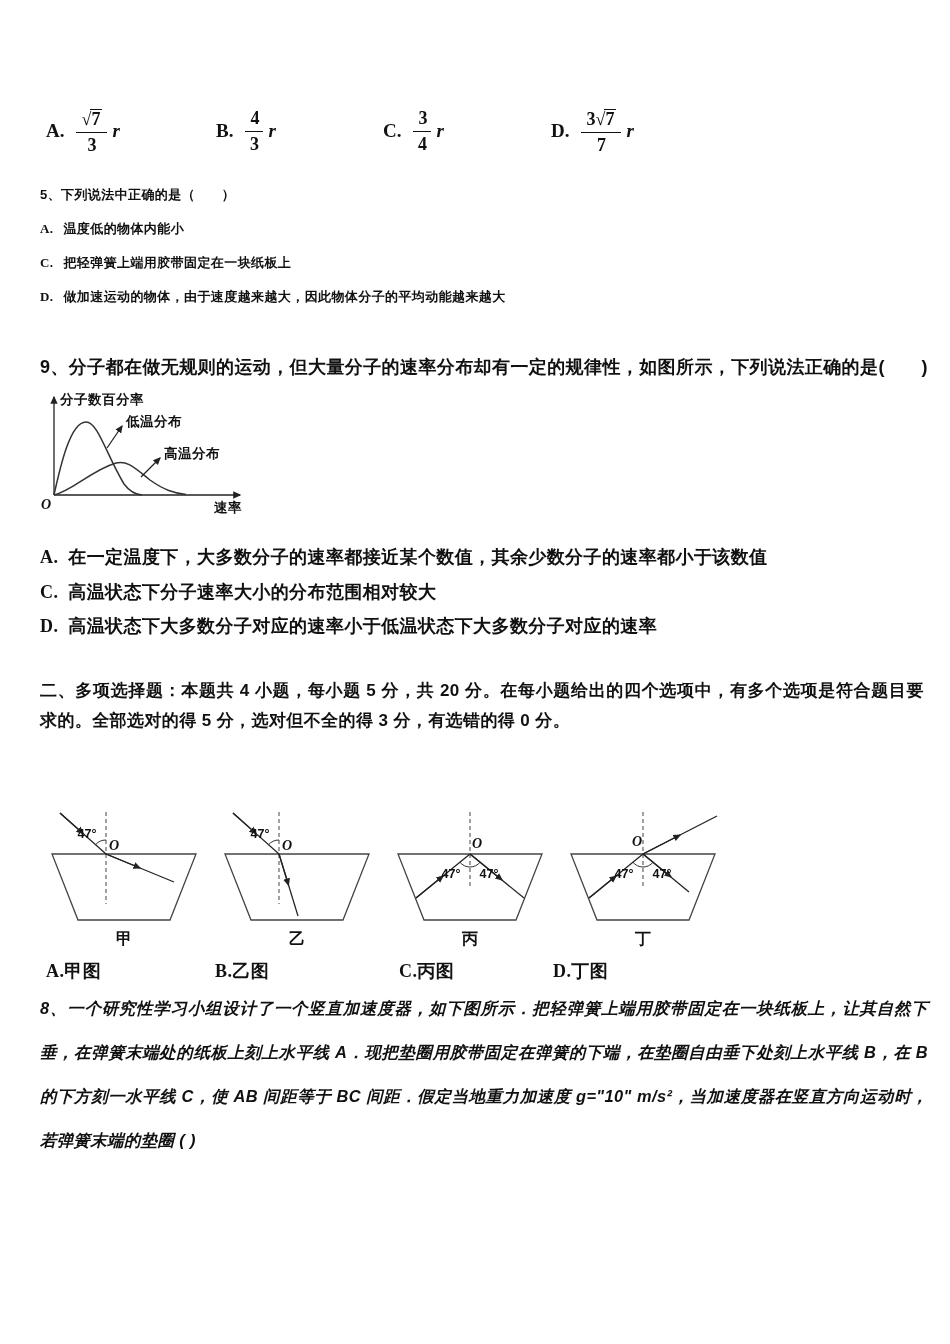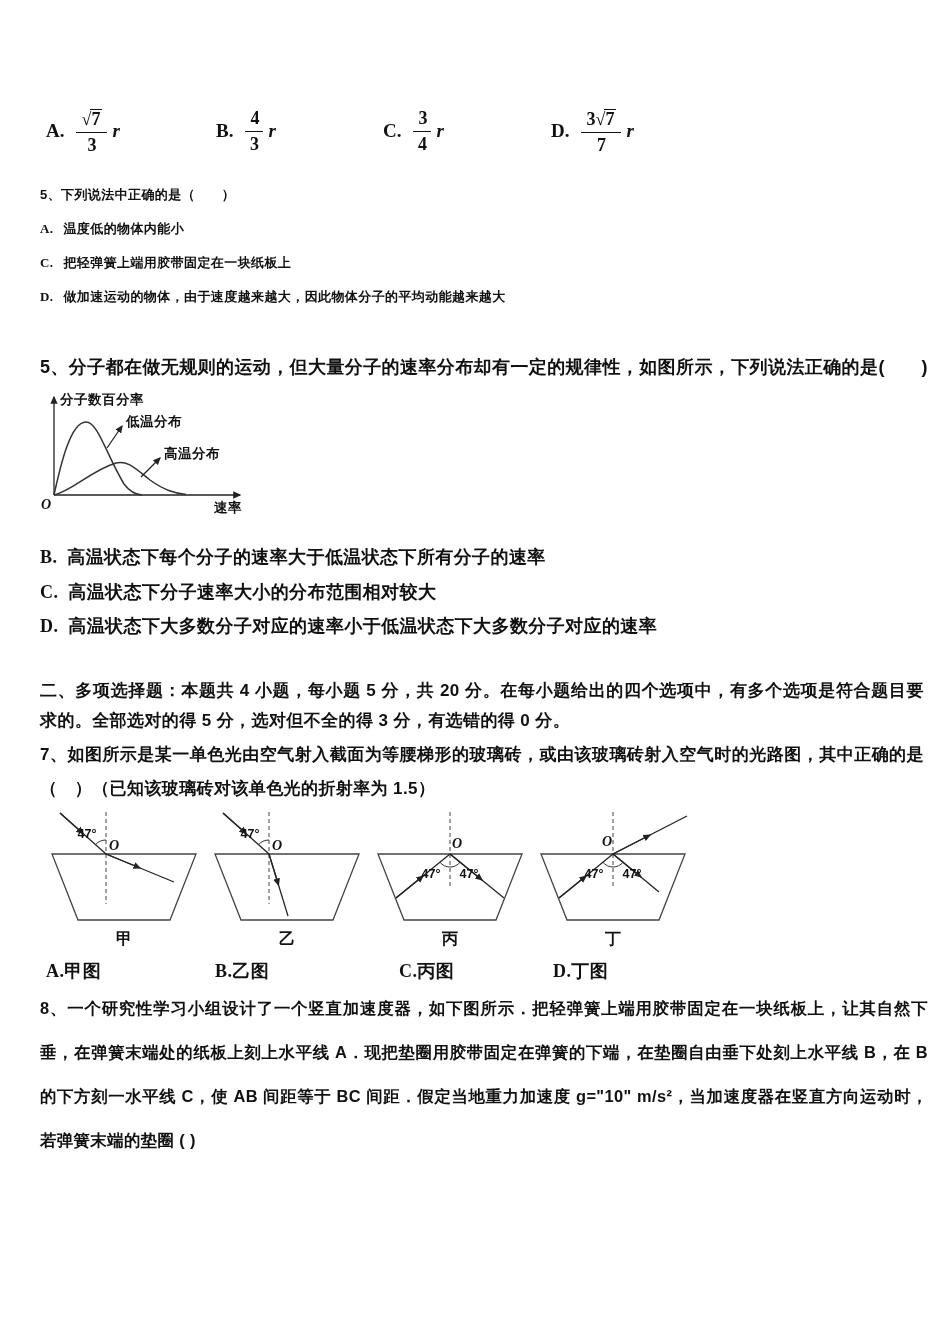--- a/index.html
+++ b/index.html
@@ -27,36 +27,36 @@
   .optline .letter{font-size:inherit;margin-right:10px;}
   .para{text-align:justify;}
 
   #q5{left:40px;top:178px;width:895px;font-size:13px;line-height:34px;}
   #q6-stem{left:40px;top:352px;width:895px;font-size:18px;line-height:30px;}
   #q6-options{left:40px;top:540px;width:895px;font-size:18px;line-height:34.5px;}
   #section2{left:40px;top:676px;width:884px;font-size:17px;line-height:29.5px;}
   #q7-stem{left:40px;top:738px;width:884px;font-size:17px;line-height:34px;}
   #q7-options{left:0;top:956px;width:781px;height:30px;font-size:18px;line-height:30px;}
   #q7-options .opt{position:absolute;top:0;white-space:nowrap;}
-  #q8{left:40px;top:986px;width:888px;font-size:16.4px;line-height:44px;}
+  #q8{left:40px;top:986px;width:888px;font-size:16.4px;line-height:44px;font-style:italic;}
 
   
   svg text{fill:#111;}
   .fig-label{font-size:13.5px;font-weight:600;letter-spacing:.5px;}
   .ang{font-size:12.5px;font-weight:600;}
   .ptO{font-size:14px;font-style:italic;font-weight:700;font-family:"Liberation Serif",serif;}
   .diag-label{font-size:16px;font-weight:600;}
   .ray{stroke:#222;stroke-width:1.25;fill:none;}
   .arr{stroke:#222;stroke-width:1.25;fill:none;}
   .glass{stroke:#444;stroke-width:1.3;fill:none;}
   .normal{stroke:#555;stroke-width:1.1;stroke-dasharray:4 3;fill:none;}
   .arc{stroke:#333;stroke-width:1;fill:none;}
   .curve{stroke:#333;stroke-width:1.5;fill:none;}
   .axis{stroke:#222;stroke-width:1.3;fill:none;}
-  #diagrams{left:48px;top:808px;display:flex;gap:11px;}
+  #diagrams{left:48px;top:808px;display:flex;gap:21px;}
 </style>
 </head>
 <body>
 
 <svg width="0" height="0" style="position:absolute" aria-hidden="true">
   <defs>
     <marker id="arw" viewBox="0 0 10 10" refX="7.5" refY="5" markerWidth="7" markerHeight="7" orient="auto">
       <path d="M0,1 L9,5 L0,9 z" fill="#222"></path>
     </marker>
   </defs>
@@ -115,45 +115,44 @@
     </div>
   </div>
 
   <div id="q5" class="abs line-blk cjk">
     <div>5、下列说法中正确的是（　　）</div>
     <div class="optline"><span class="letter">A.</span><span>温度低的物体内能小</span></div>
     <div class="optline"><span class="letter">C.</span><span>把轻弹簧上端用胶带固定在一块纸板上</span></div>
     <div class="optline"><span class="letter">D.</span><span>做加速运动的物体，由于速度越来越大，因此物体分子的平均动能越来越大</span></div>
   </div>
 
-  <div id="q6-stem" class="abs cjk">5、分子都在做无规则的运动，但大量分子的速率分布却有一定的规律性，如图所示，下列说法正确的是(　　)</div>
+  <div id="q6-stem" class="abs cjk">9、分子都在做无规则的运动，但大量分子的速率分布却有一定的规律性，如图所示，下列说法正确的是(　　)</div>
 
   <svg class="abs" style="left:36px;top:388px;" width="232" height="132" viewBox="0 0 232 132">
     <line class="axis" x1="18" y1="107" x2="18" y2="9" marker-end="url(#arw)"></line>
     <line class="axis" x1="18" y1="107" x2="204" y2="107" marker-end="url(#arw)"></line>
     <text class="fig-label" x="24" y="16">分子数百分率</text>
     <path class="curve" d="M 18 107 C 24 80, 34 34, 50 34 C 62 34, 70 66, 88 96 C 94 104, 99 106.5, 106 107"></path>
     <path class="curve" d="M 18 107 C 36 103, 56 82, 80 75 C 92 72, 100 81, 114 92 C 128 102, 138 105, 150 106.5"></path>
     <line class="arr" x1="71" y1="60" x2="86" y2="38" marker-end="url(#arw)"></line>
     <text class="fig-label" x="90" y="38">低温分布</text>
     <line class="arr" x1="105" y1="89" x2="124" y2="70" marker-end="url(#arw)"></line>
     <text class="fig-label" x="128" y="70">高温分布</text>
     <text class="ptO" x="10" y="121" text-anchor="middle">O</text>
     <text class="fig-label" x="178" y="124">速率</text>
   </svg>
 
   <div id="q6-options" class="abs line-blk cjk">
-    <div class="optline"><span class="letter">B.</span><span>高温状态下每个分子的速率大于低温状态下所有分子的速率</span></div>
+    <div class="optline"><span class="letter">A.</span><span>在一定温度下，大多数分子的速率都接近某个数值，其余少数分子的速率都小于该数值</span></div>
     <div class="optline"><span class="letter">C.</span><span>高温状态下分子速率大小的分布范围相对较大</span></div>
     <div class="optline"><span class="letter">D.</span><span>高温状态下大多数分子对应的速率小于低温状态下大多数分子对应的速率</span></div>
   </div>
 
   <div id="section2" class="abs para cjk">二、多项选择题：本题共 4 小题，每小题 5 分，共 20 分。在每小题给出的四个选项中，有多个选项是符合题目要求的。全部选对的得 5 分，选对但不全的得 3 分，有选错的得 0 分。</div>
 
-  <div id="q7-stem" class="abs para cjk">7、如图所示是某一单色光由空气射入截面为等腰梯形的玻璃砖，或由该玻璃砖射入空气时的光路图，其中正确的是（　）（已知该玻璃砖对该单色光的折射率为 1.5）</div>
 
   <div id="diagrams" class="abs">
 
     <svg width="152" height="142" viewBox="0 0 152 142">
       <polygon class="glass" points="4,46 148,46 122,112 30,112"></polygon>
       <line class="normal" x1="58" y1="4" x2="58" y2="96"></line>
       <line class="ray" x1="12" y1="5" x2="58" y2="46"></line>
       <line class="arr" x1="12" y1="5" x2="35" y2="25.5" marker-end="url(#arw)"></line>
       <line class="ray" x1="58" y1="46" x2="126" y2="74"></line>
       <line class="arr" x1="58" y1="46" x2="92" y2="60" marker-end="url(#arw)"></line>

